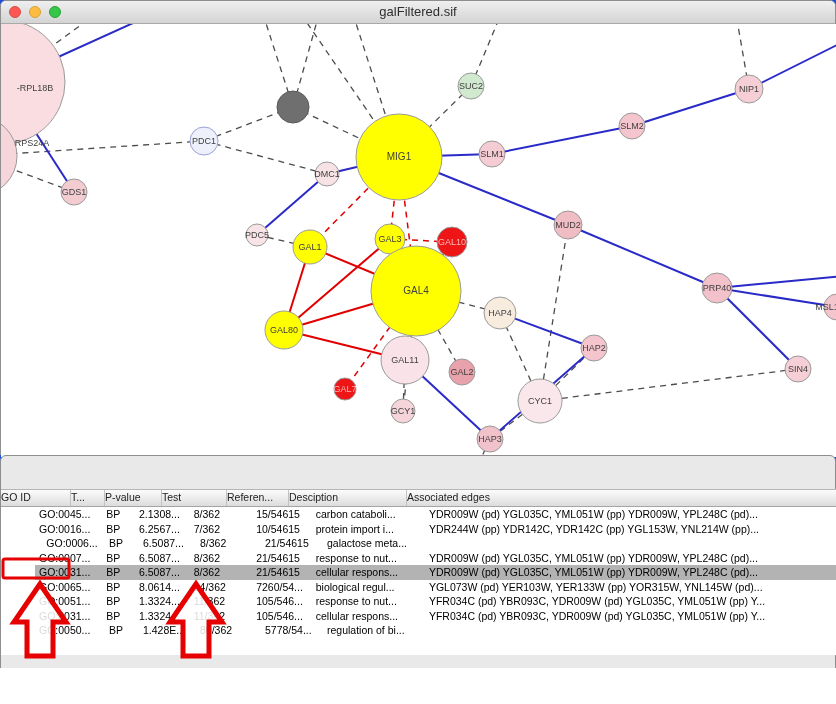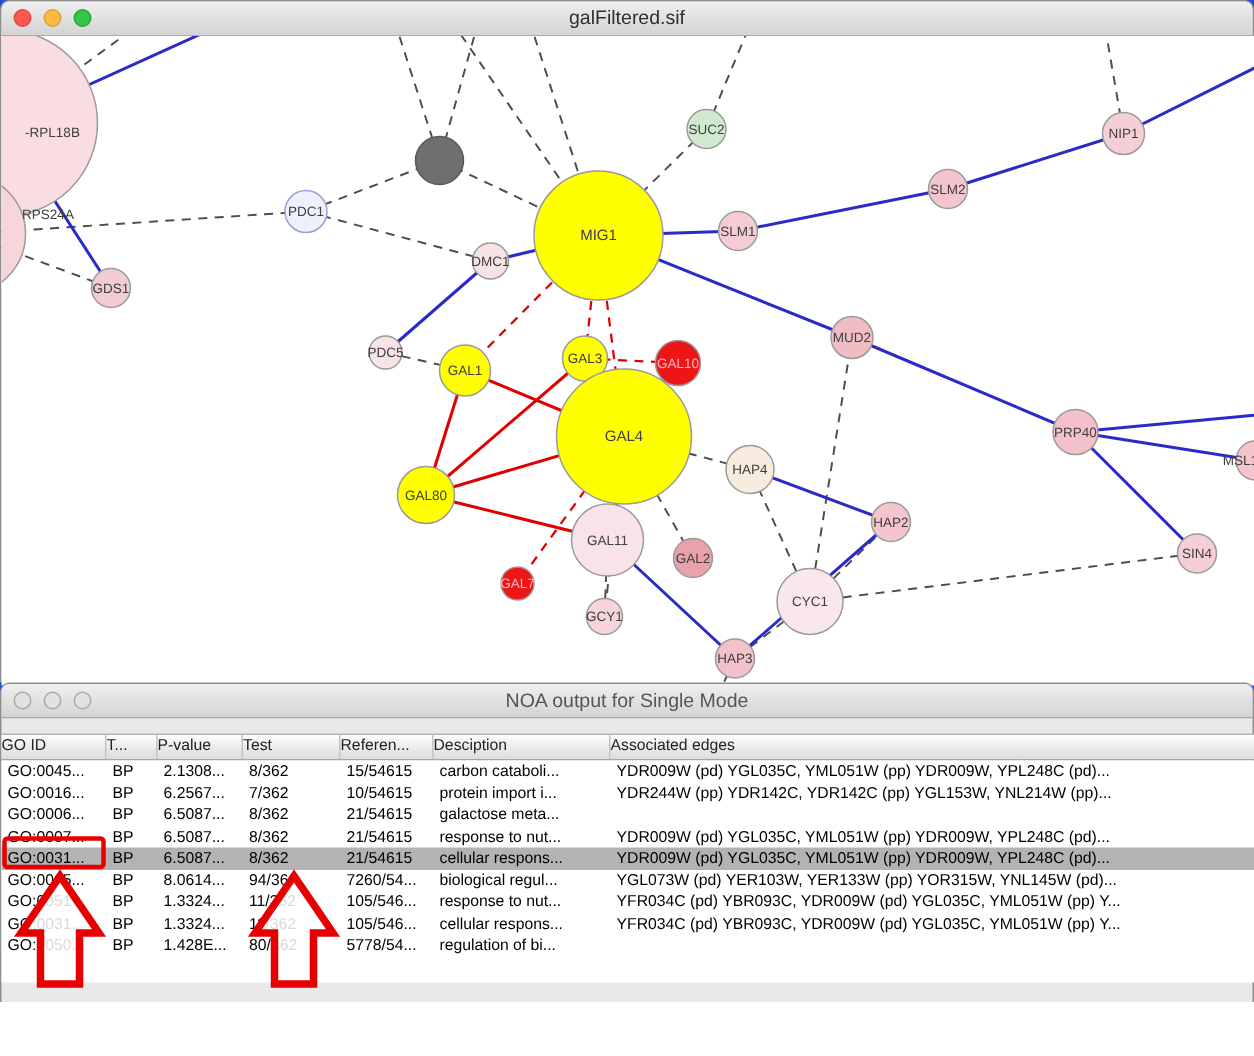--- a/index.html
+++ b/index.html
@@ -23,21 +23,21 @@
   .light.gray{background:#e2e2e2;border:1px solid #a9a9a9;}
 
   .net-canvas{display:block;width:836px;height:433px;background:#fff;}
 
   
   .table-wrap{position:absolute;left:0;top:33px;width:836px;}
   .thead{display:flex;height:16px;background:linear-gradient(#fcfcfc,#dcdcdc);
     border-top:1px solid #b5b5b5;border-bottom:1px solid #a5a5a5;}
   .th{box-sizing:border-box;height:16px;line-height:15px;font-size:10.5px;color:#222;
     text-align:left;border-right:1px solid #c3c3c3;overflow:hidden;white-space:nowrap;}
-  .tbody{background:#fff;height:148px;overflow:hidden;}
+  .tbody{background:#fff;height:148px;overflow:hidden;padding-left:34px;}
   .tr{display:flex;height:14.5px;line-height:14.5px;background:#fff;}
   .tr.sel{background:#b3b3b3;}
   .td{box-sizing:border-box;padding-left:4px;font-size:10.5px;color:#000;
     overflow:hidden;white-space:nowrap;}
 
   
   .btn{position:absolute;top:220px;height:21px;box-sizing:border-box;border:1px solid #9f9f9f;
     border-radius:4px;background:linear-gradient(#ffffff,#f0f0f0);font-size:12px;color:#1c1c1c;
     font-family:"Liberation Sans",sans-serif;text-align:center;line-height:19px;}
   .btn-save{left:458px;width:146px;}
@@ -167,28 +167,20 @@
         <circle cx="402" cy="387" r="12" fill="#f5d4da" stroke="#9a9a9a" stroke-width="1"></circle>
         <text x="402" y="390" text-anchor="middle" font-size="9" font-family="&quot;Liberation Sans&quot;,sans-serif" fill="#3f3f3f">GCY1</text>
         <circle cx="539" cy="377" r="22" fill="#f9e7eb" stroke="#9a9a9a" stroke-width="1"></circle>
         <text x="539" y="380" text-anchor="middle" font-size="9" font-family="&quot;Liberation Sans&quot;,sans-serif" fill="#3f3f3f">CYC1</text>
         <circle cx="489" cy="415" r="13" fill="#f2c2ca" stroke="#9a9a9a" stroke-width="1"></circle>
         <text x="489" y="418" text-anchor="middle" font-size="9" font-family="&quot;Liberation Sans&quot;,sans-serif" fill="#3f3f3f">HAP3</text>
       </svg>
   </section>
 
   <section class="window win-bottom">
-    <div class="titlebar">
-      <div class="lights">
-        <span class="light gray"></span>
-        <span class="light gray"></span>
-        <span class="light gray"></span>
-      </div>
-      <span class="title">NOA output for Single Mode</span>
-    </div>
 
     <div class="table-wrap">
       <div class="thead">
           <div class="th" style="width: 70px;">GO ID</div>
           <div class="th" style="width: 34px;">T...</div>
           <div class="th" style="width: 57px;">P-value</div>
           <div class="th" style="width: 65px;">Test</div>
           <div class="th" style="width: 62px;">Referen...</div>
           <div class="th" style="width: 118px;">Desciption</div>
           <div class="th" style="width: 430px;">Associated edges</div>
@@ -206,21 +198,21 @@
           <div class="tr">
             <div class="td" style="width: 70px;">GO:0016...</div>
             <div class="td" style="width: 34px;">BP</div>
             <div class="td" style="width: 57px;">6.2567...</div>
             <div class="td" style="width: 65px;">7/362</div>
             <div class="td" style="width: 62px;">10/54615</div>
             <div class="td" style="width: 118px;">protein import i...</div>
             <div class="td" style="width: 430px;">YDR244W (pp) YDR142C, YDR142C (pp) YGL153W, YNL214W (pp)...</div>
           </div>
           <div class="tr">
-            <div class="td" style="width: 70px;">GO:0006...</div>
+            <div class="td" style="width: 70px; text-align: center;">GO:0006...</div>
             <div class="td" style="width: 34px;">BP</div>
             <div class="td" style="width: 57px;">6.5087...</div>
             <div class="td" style="width: 65px;">8/362</div>
             <div class="td" style="width: 62px;">21/54615</div>
             <div class="td" style="width: 118px;">galactose meta...</div>
           </div>
           <div class="tr">
             <div class="td" style="width: 70px;">GO:0007...</div>
             <div class="td" style="width: 34px;">BP</div>
             <div class="td" style="width: 57px;">6.5087...</div>

